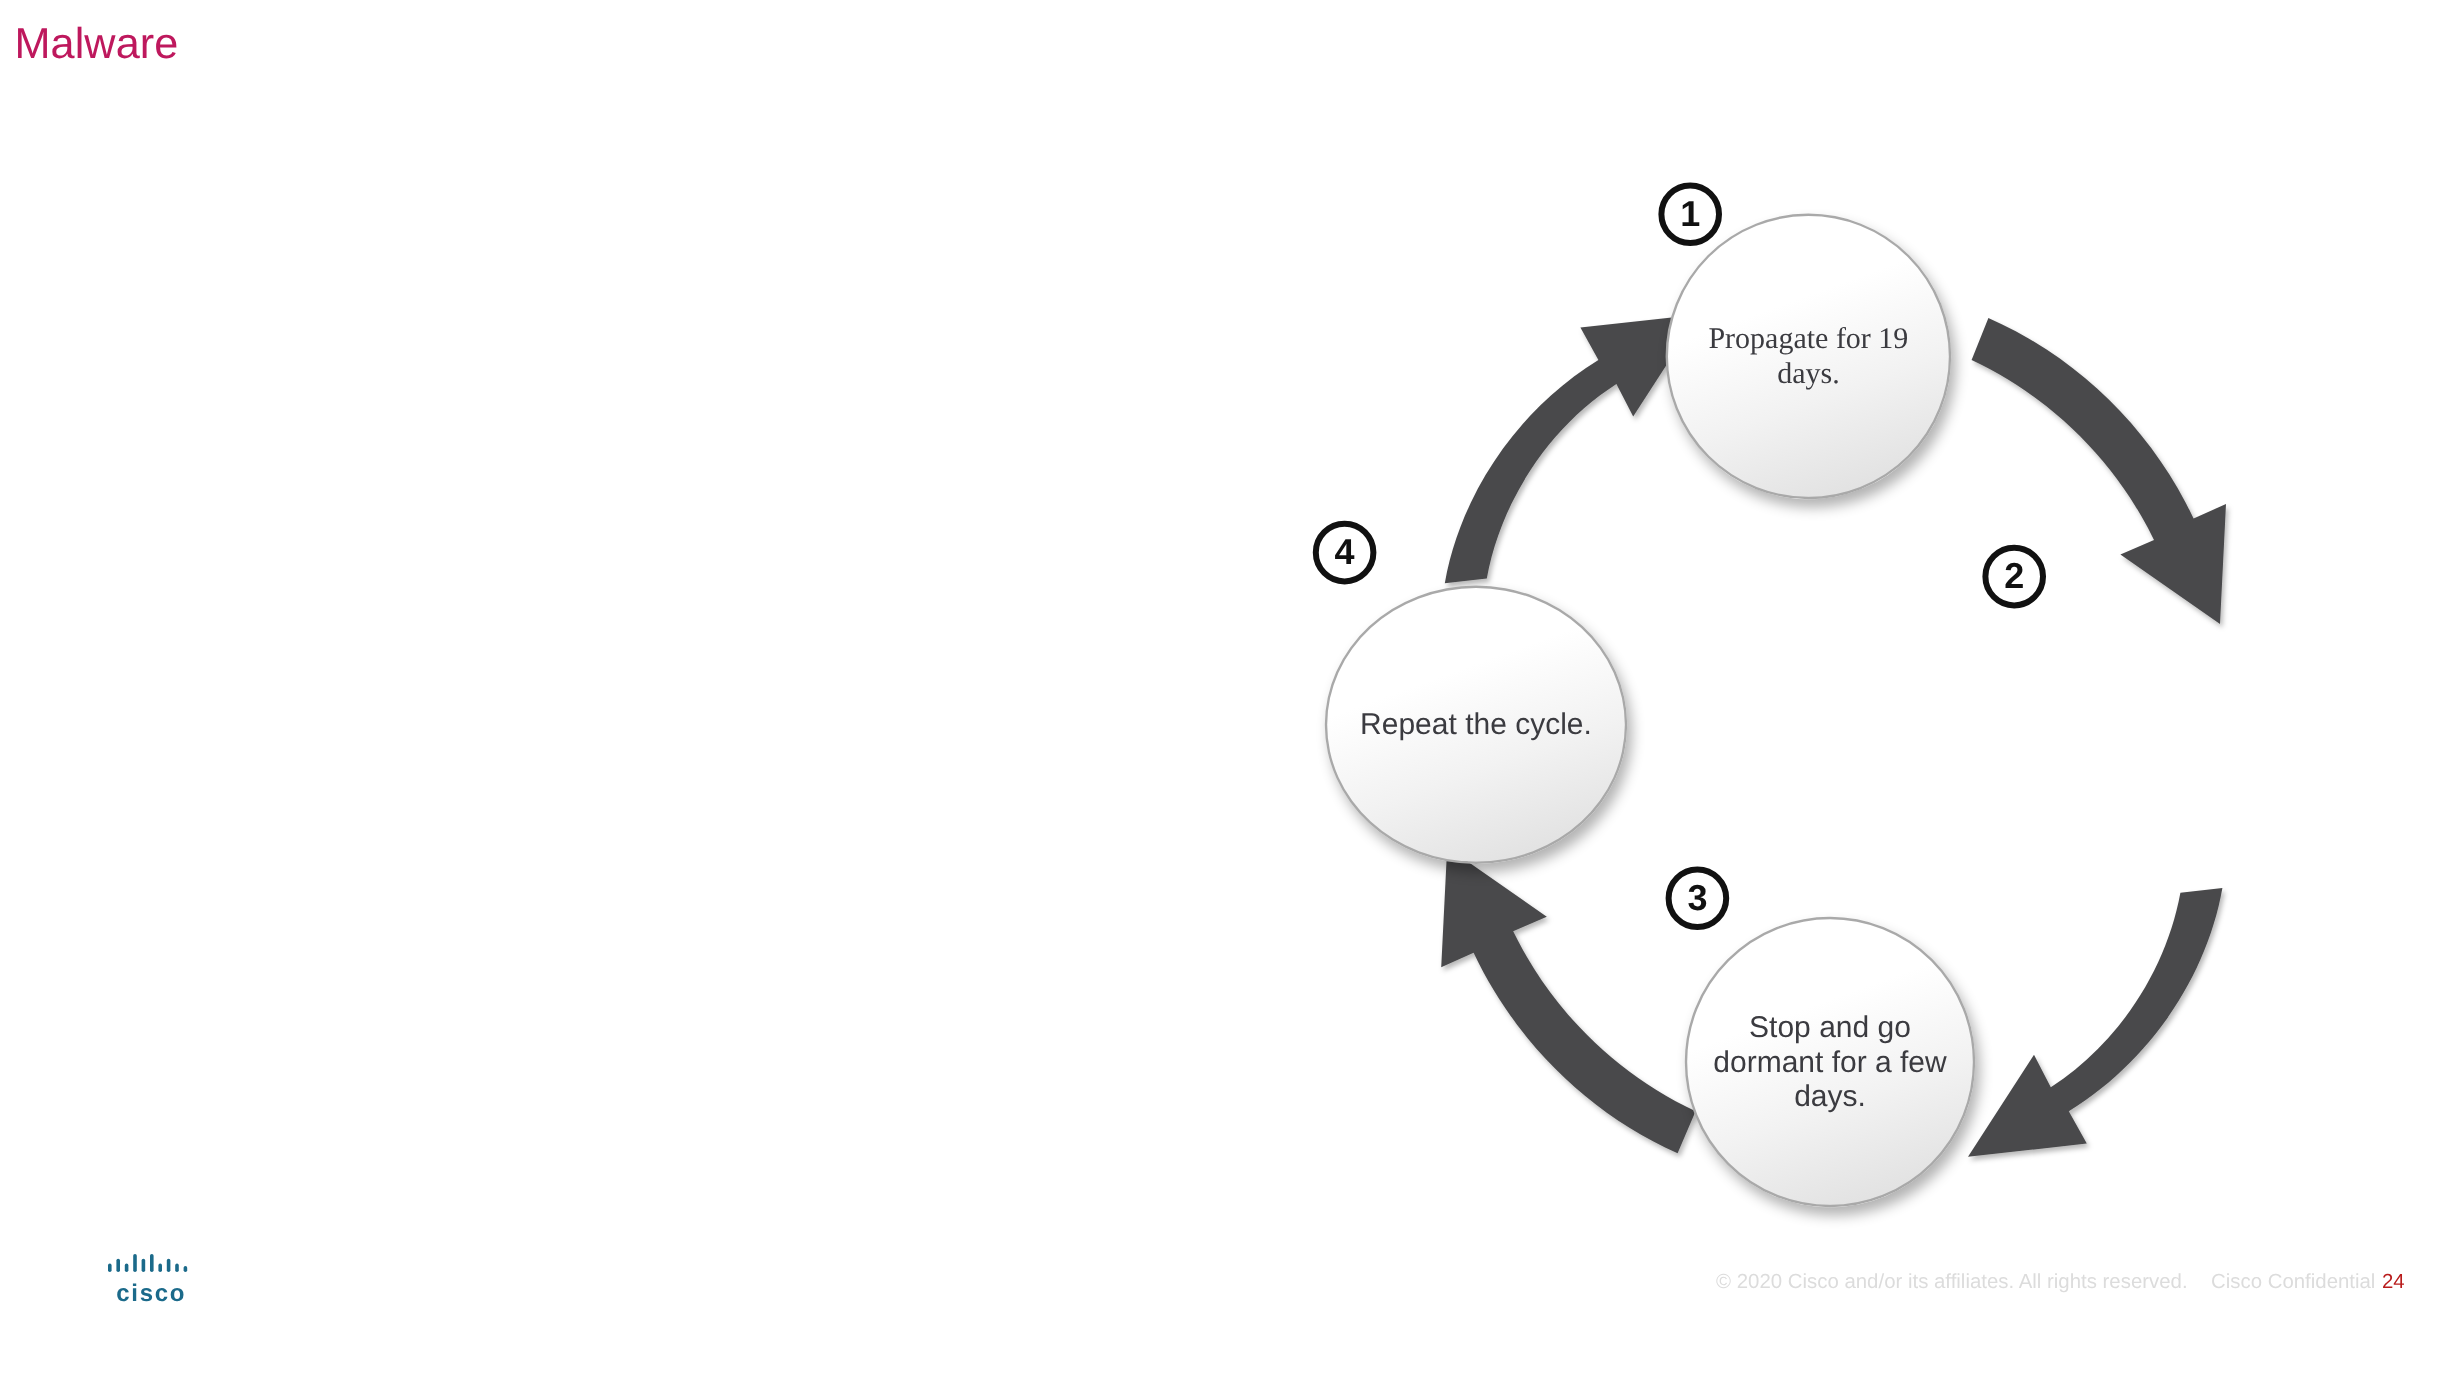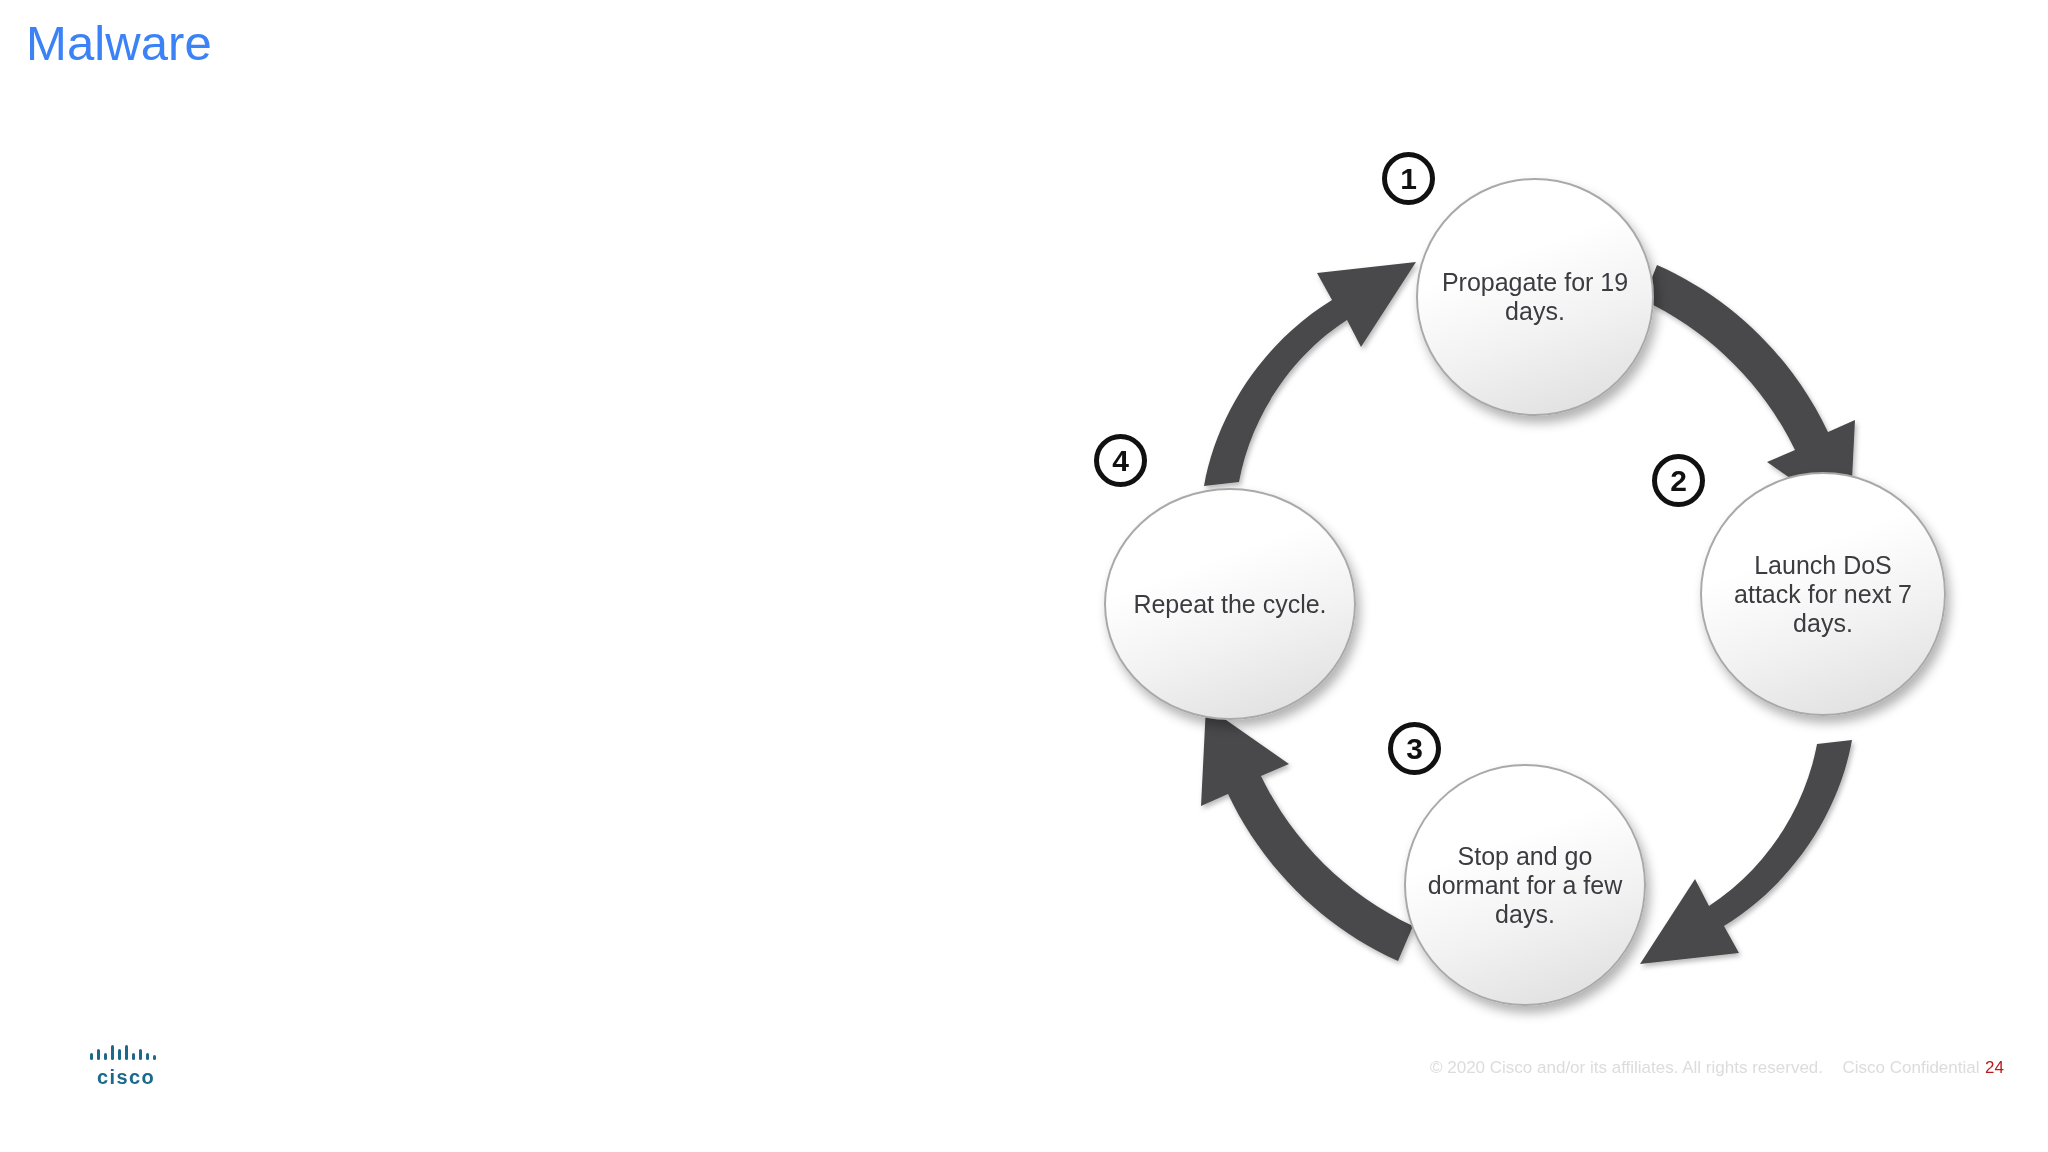--- a/index.html
+++ b/index.html
@@ -15,24 +15,24 @@
     position: relative;
     width: 2048px;
     height: 1152px;
     background: #ffffff;
     overflow: hidden;
   }
 
   
   #eyebrow {
     position: absolute;
-    left: 26px;
+    left: 12px;
     top: 15px;
-    font-size: 49px;
-    color: #3b82f6;
+    font-size: 36px;
+    color: #be185d;
     letter-spacing: 0.1px;
     white-space: nowrap;
   }
   #page-title {
     position: absolute;
     left: 24px;
     top: 72px;
     font-size: 57px;
     color: #0e5168;
     letter-spacing: -0.2px;
@@ -76,21 +76,21 @@
     justify-content: center;
     box-sizing: border-box;
   }
   .node-label {
     font-size: 25px;
     line-height: 1.16;
     color: #3b3b40;
     text-align: center;
     padding: 0 16px;
   }
-  #node-1 { left: 356px; top:  58px; width: 238px; height: 238px; }
+  #node-1 { left: 328px; top:  58px; width: 238px; height: 238px; font-family: Liberation Serif, serif; }
   #node-2 { left: 640px; top: 352px; width: 246px; height: 244px; }
   #node-3 { left: 344px; top: 644px; width: 242px; height: 242px; }
   #node-4 { left:  44px; top: 368px; width: 252px; height: 232px; }
 
   .badge {
     position: absolute;
     width: 53px;
     height: 53px;
     border-radius: 50%;
     border: 5px solid #111111;
@@ -188,23 +188,20 @@
           L 356 142
           L 301 227
           L 287 200
           C 231 236, 191 297, 179 362
           Z"></path>
       </g>
     </svg>
 
     <div class="node" id="node-1">
       <div class="node-label">Propagate for 19 days.</div>
-    </div>
-    <div class="node" id="node-2">
-      <div class="node-label">Launch DoS attack for next 7 days.</div>
     </div>
     <div class="node" id="node-3">
       <div class="node-label">Stop and go dormant for a few days.</div>
     </div>
     <div class="node" id="node-4">
       <div class="node-label">Repeat the cycle.</div>
     </div>
 
     <div class="badge" id="badge-1">1</div>
     <div class="badge" id="badge-2">2</div>

